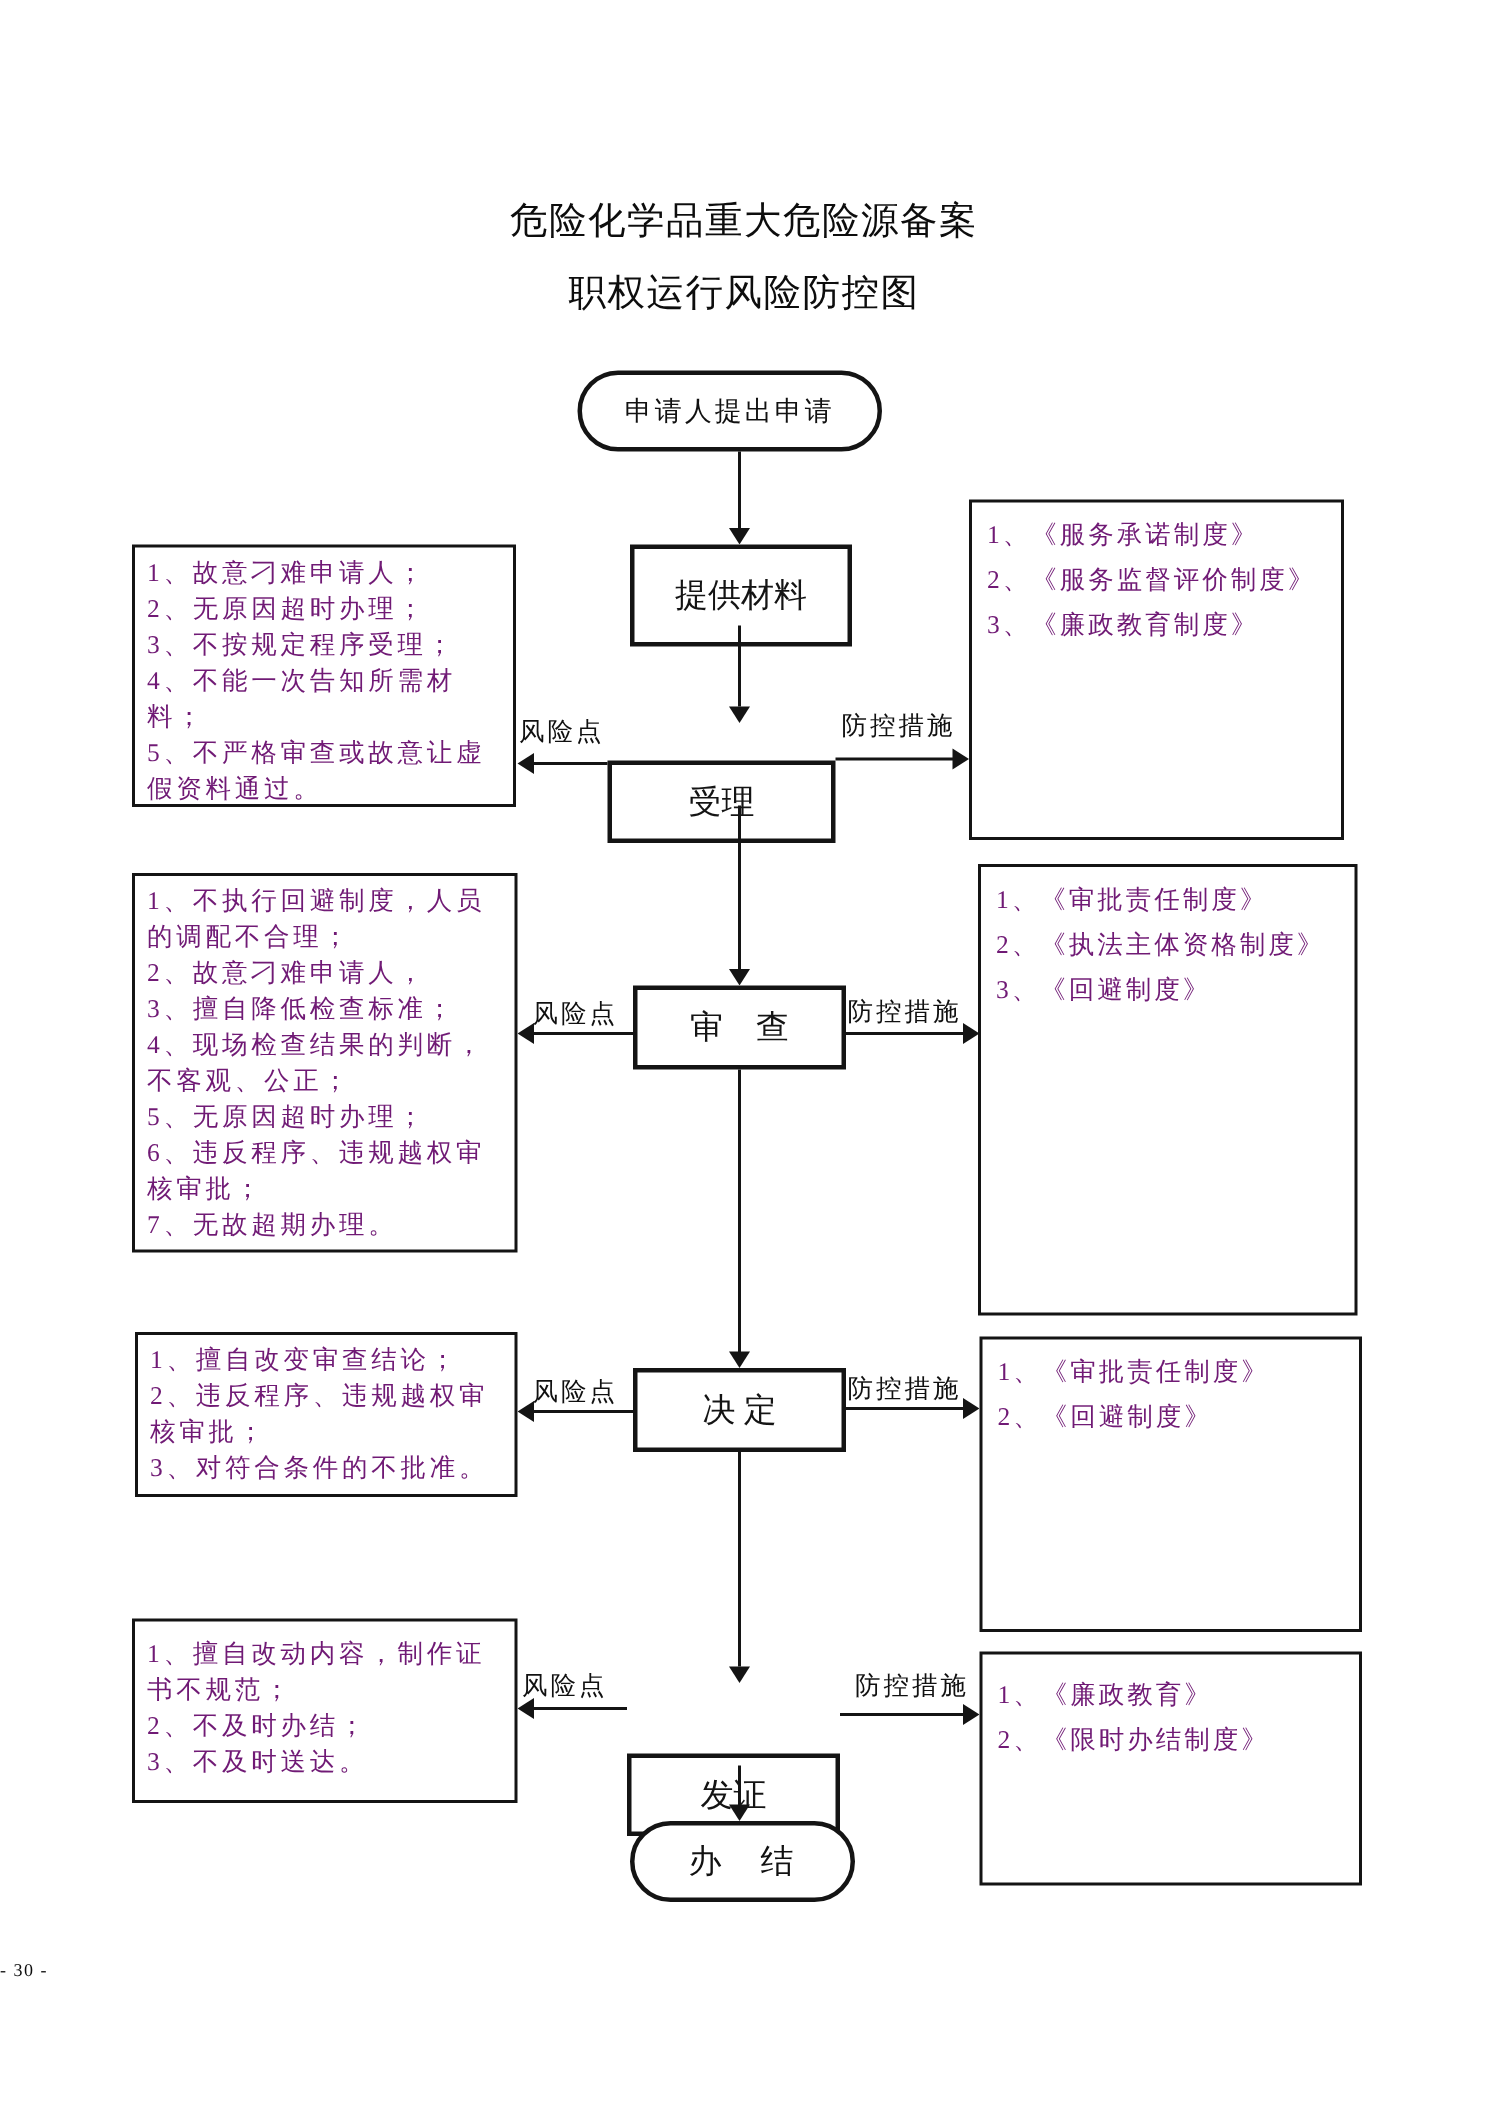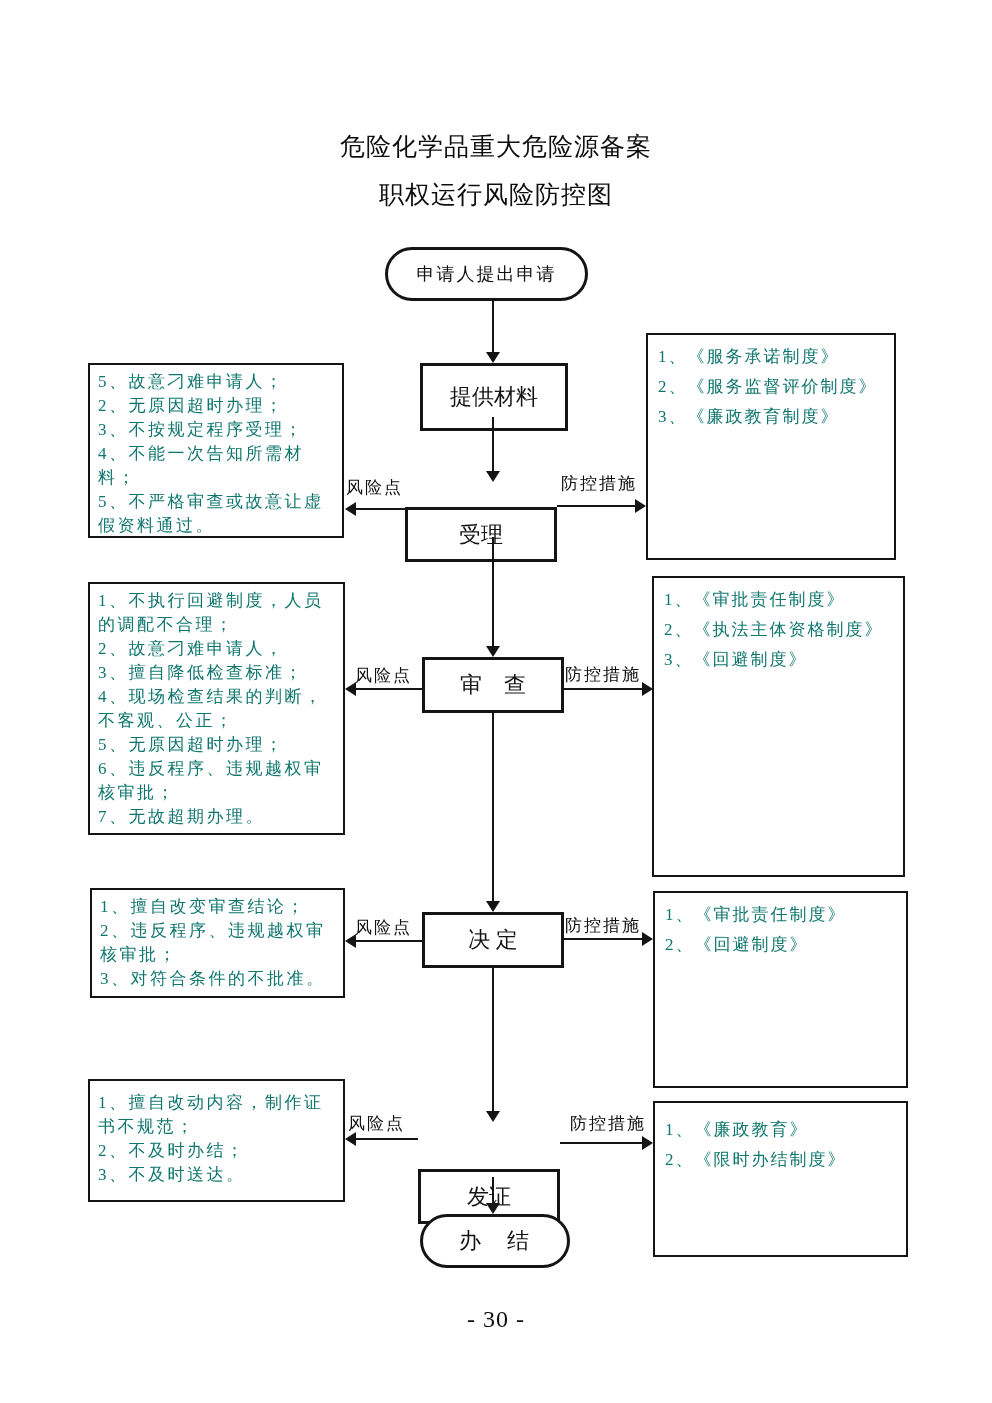--- a/index.html
+++ b/index.html
@@ -19,21 +19,21 @@
     display:flex; align-items:center; justify-content:center;
     font-size:18px; letter-spacing:2px; background:#fff;
   }
   .stepbox {
     position:absolute; border:3px solid #141414; background:#fff;
     display:flex; align-items:center; justify-content:center;
     font-size:22px; color:#141414;
   }
   .sidebox {
     position:absolute; border:2px solid #141414; background:#fff;
-    font-size:17px; line-height:24px; color:#0f766e;
+    font-size:17px; line-height:24px; color:#701a75;
     padding:5px 6px 4px 8px; letter-spacing:2.5px; overflow:hidden;
   }
   .sidebox.measures { line-height:30px; padding:7px 6px 6px 10px; letter-spacing:2px; }
   .sidebox .item { white-space:pre-line; }
   .vline { position:absolute; width:2px; background:#141414; }
   .hline { position:absolute; height:2px; background:#141414; }
   .ah-down {
     position:absolute; width:0; height:0;
     border-left:7px solid transparent; border-right:7px solid transparent;
     border-top:11px solid #141414;
@@ -46,22 +46,22 @@
   .ah-right {
     position:absolute; width:0; height:0;
     border-top:7px solid transparent; border-bottom:7px solid transparent;
     border-left:11px solid #141414;
   }
   .conn-label {
     position:absolute; font-size:17px; letter-spacing:2px; color:#101010;
     white-space:nowrap;
   }
   .page-number {
-    position:absolute; left:0; width:100%; text-align:center;
-    font-size:24px; letter-spacing:1px; color:#0d0d0d;
+    position:absolute; left:0; width:100%; 
+    font-size:12px; letter-spacing:1px; color:#0d0d0d;
   }
 </style>
 </head>
 <body>
 
 <div class="page">
 
   <div class="title" style="top:130px;">危险化学品重大危险源备案</div>
   <div class="title" style="top:178px;">职权运行风险防控图</div>
 
@@ -83,21 +83,21 @@
     <span>受理</span>
   </div>
   <div class="conn-label" style="left:346px; top:476px;">风险点</div>
   <div class="ah-left" style="left:345px; top:502px;"></div>
   <div class="hline" style="left:355px; top:508px; width:50px;"></div>
   <div class="conn-label" style="left:561px; top:472px;">防控措施</div>
   <div class="hline" style="left:557px; top:505px; width:79px;"></div>
   <div class="ah-right" style="left:635px; top:499px;"></div>
 
   <div class="sidebox" style="left:88px; top:363px; width:256px; height:175px;">
-    <div class="item">5、故意刁难申请人；</div>
+    <div class="item">1、故意刁难申请人；</div>
     <div class="item">2、无原因超时办理；</div>
     <div class="item">3、不按规定程序受理；</div>
     <div class="item">4、不能一次告知所需材
 料；</div>
     <div class="item">5、不严格审查或故意让虚
 假资料通过。</div>
   </div>
 
   <div class="sidebox measures" style="left:646px; top:333px; width:250px; height:227px;">
     <div class="item">1、《服务承诺制度》</div>

